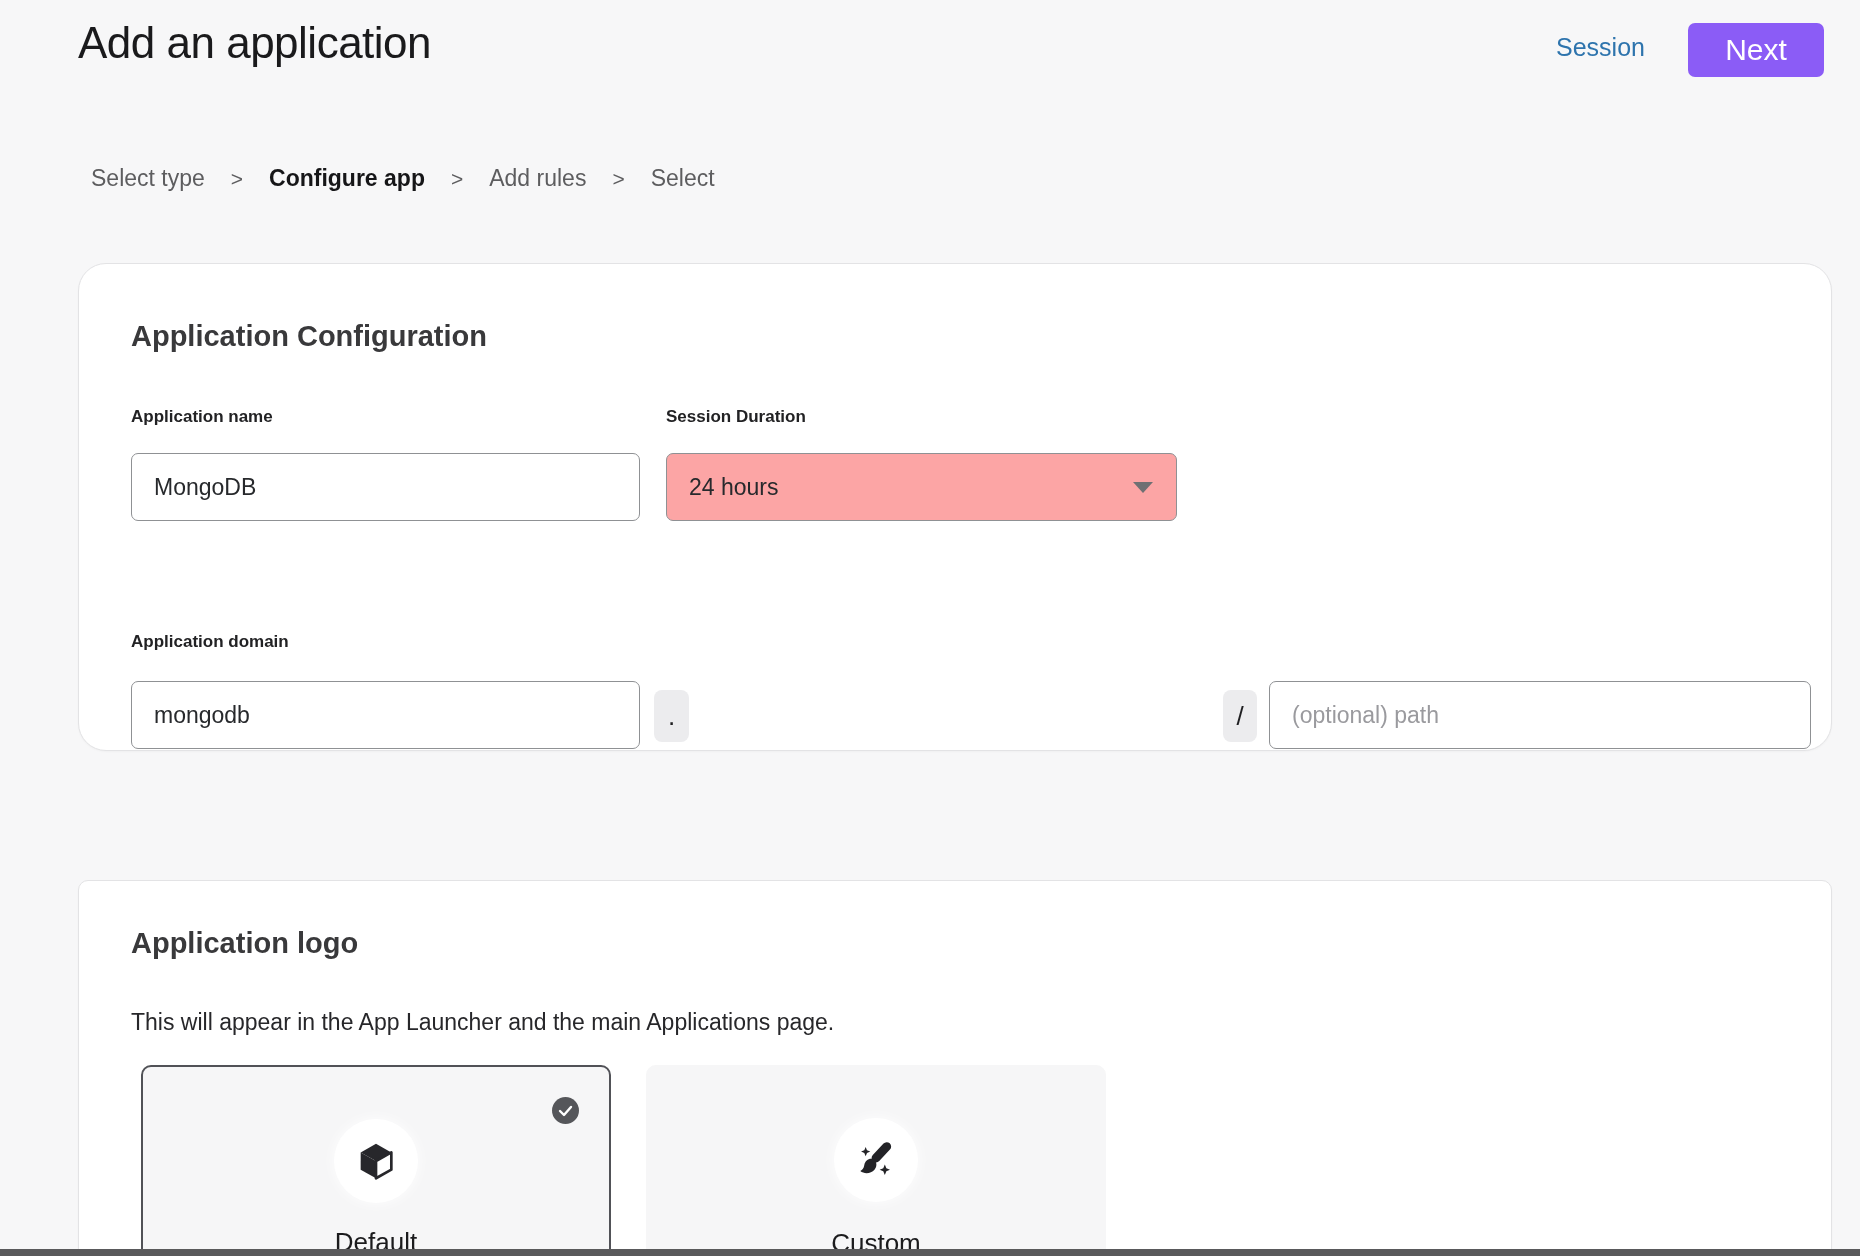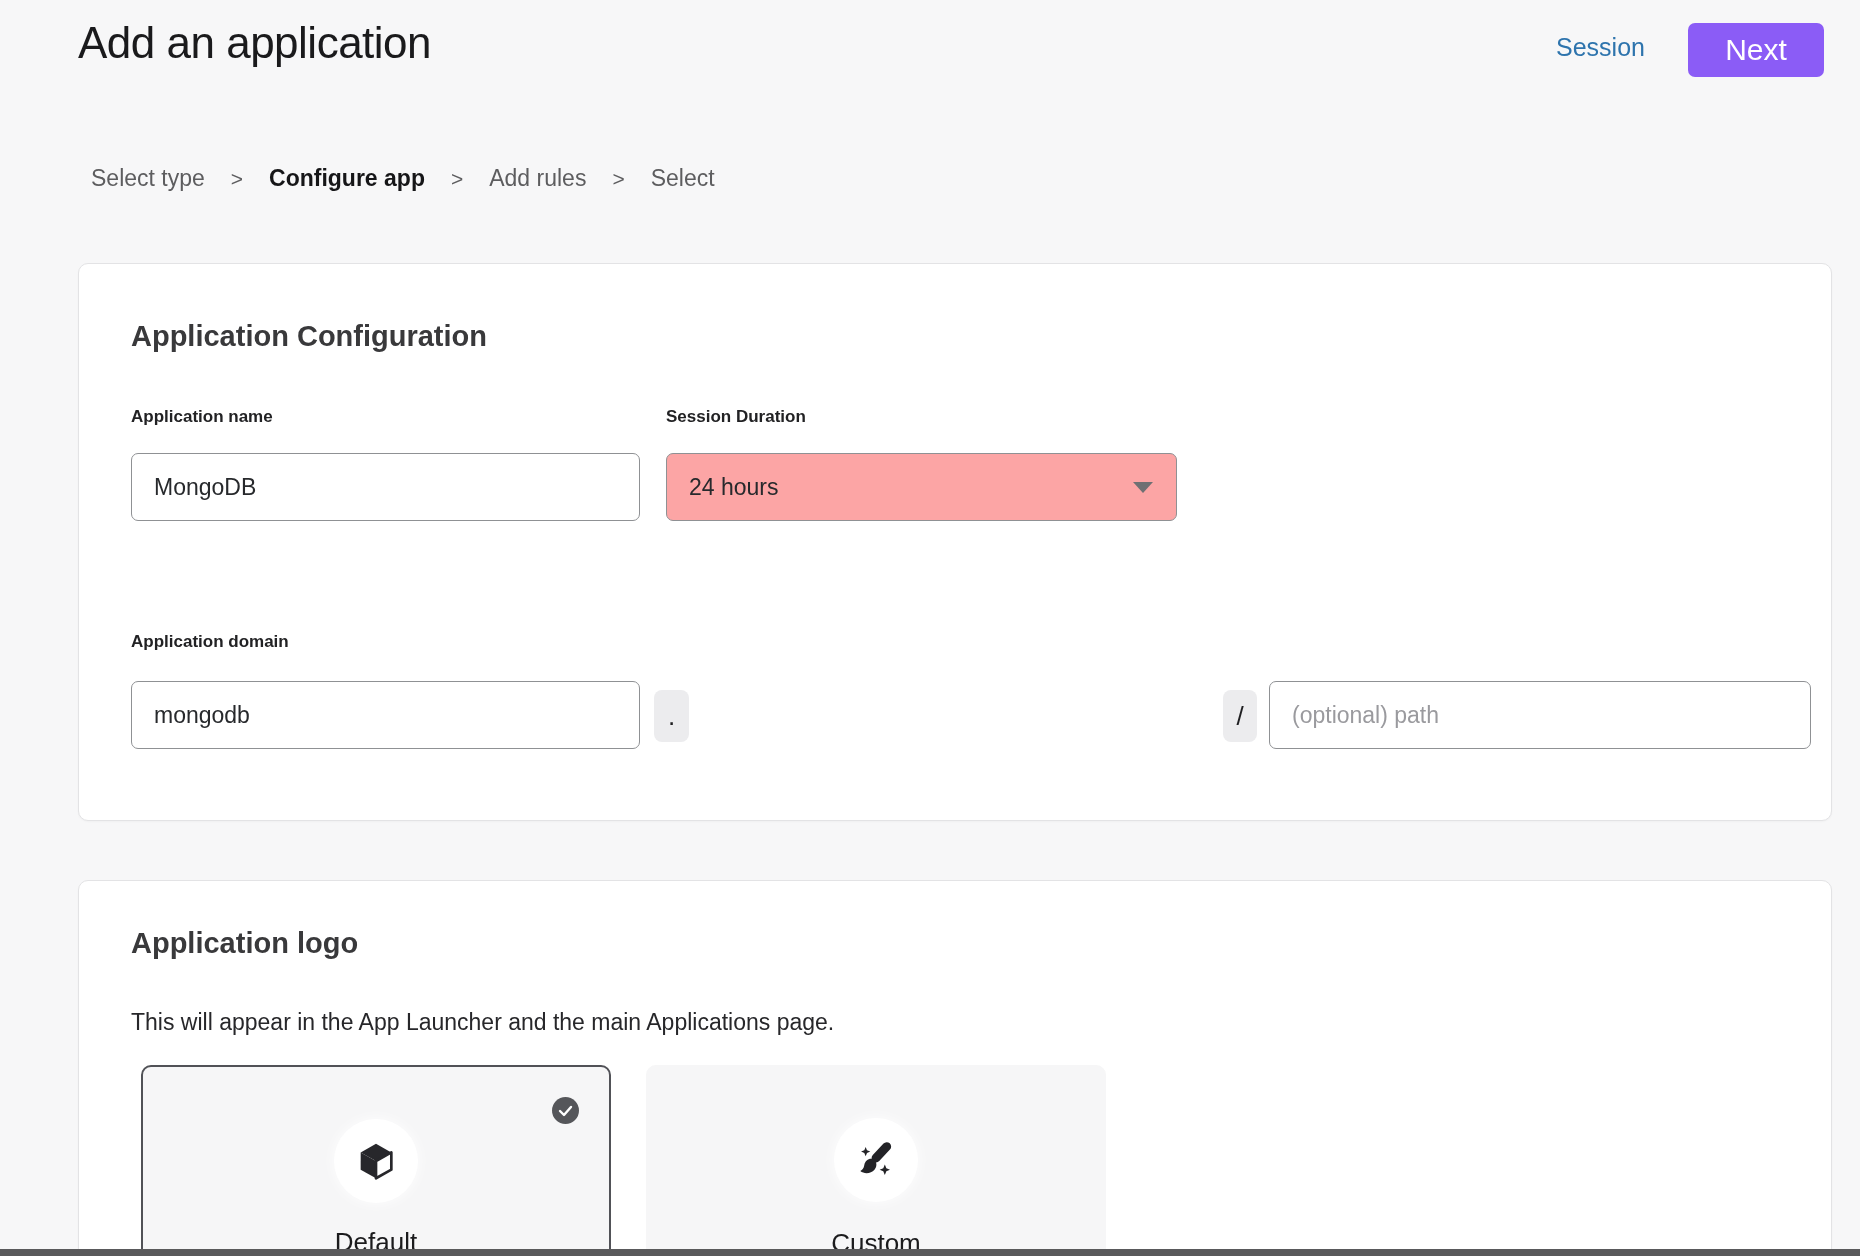--- a/index.html
+++ b/index.html
@@ -65,21 +65,21 @@
   
   .card {
     position: absolute;
     left: 78px;
     width: 1754px;
     background: #ffffff;
     border: 1px solid #e3e3e5;
     border-radius: 10px;
     box-shadow: 0 1px 2px rgba(0,0,0,0.03);
   }
-  #config-card { top: 263px; height: 558px; }
+  #config-card { top: 263px; height: 488px; border-radius: 28px; }
   #logo-card   { top: 880px; height: 500px; }
 
   .card-heading {
     position: absolute;
     left: 52px;
     font-size: 29px;
     font-weight: 700;
     color: #39393b;
   }
   #config-card .card-heading { top: 56px; }

